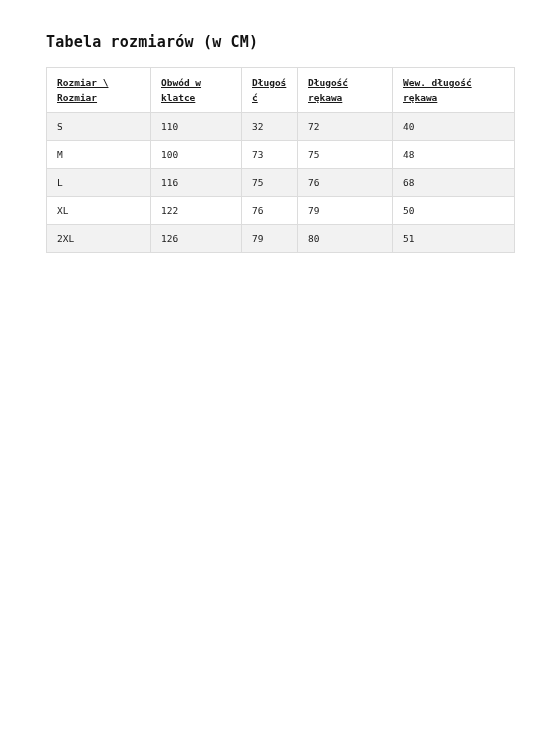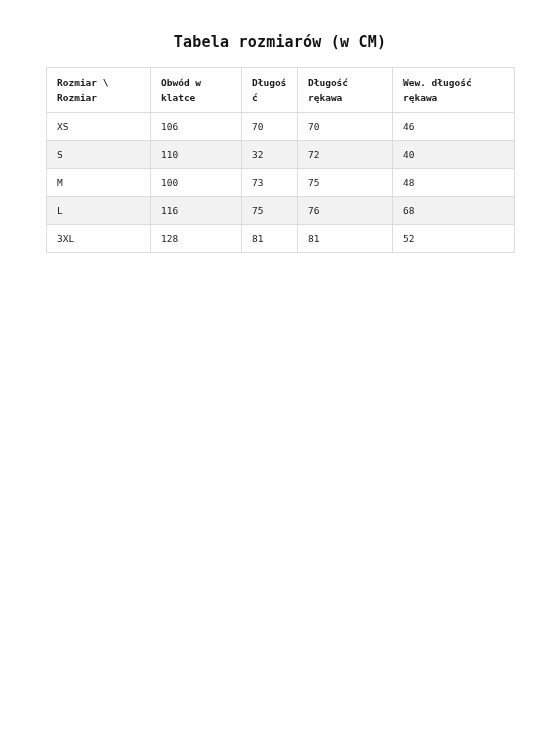--- a/index.html
+++ b/index.html
@@ -18,21 +18,20 @@
     position: relative;
     width: 560px;
     height: 746px;
     background: #ffffff;
   }
   .title {
     position: absolute;
     left: 46px;
     top: 33px;
     width: 468px;
-    text-align: center;
     font-size: 15px;
     font-weight: bold;
     letter-spacing: 0.2px;
     color: #111111;
     white-space: nowrap;
   }
   .table-wrap {
     position: absolute;
     left: 46px;
     top: 67px;
@@ -59,20 +58,21 @@
     font-size: 9.5px;
     line-height: 15px;
     color: #1a1a1a;
     word-wrap: break-word;
     overflow-wrap: break-word;
   }
   table.size-table thead th {
     height: 44px;
     font-weight: bold;
     background: #ffffff;
+    text-decoration: underline;
   }
   table.size-table tbody td {
     height: 27px;
     font-weight: normal;
   }
   table.size-table tbody tr.odd td {
     background: #f2f2f2;
   }
   table.size-table tbody tr.even td {
     background: #ffffff;
@@ -112,27 +112,20 @@
             <span class="hdr-line">Długość</span>
             <span class="hdr-line">rękawa</span>
           </th>
           <th>
             <span class="hdr-line">Wew. długość</span>
             <span class="hdr-line">rękawa</span>
           </th>
         </tr>
       </thead>
       <tbody>
-          <tr class="even">
-            <td>XS</td>
-            <td>106</td>
-            <td>70</td>
-            <td>70</td>
-            <td>46</td>
-          </tr>
           <tr class="odd">
             <td>S</td>
             <td>110</td>
             <td>32</td>
             <td>72</td>
             <td>40</td>
           </tr>
           <tr class="even">
             <td>M</td>
             <td>100</td>
@@ -141,23 +134,30 @@
             <td>48</td>
           </tr>
           <tr class="odd">
             <td>L</td>
             <td>116</td>
             <td>75</td>
             <td>76</td>
             <td>68</td>
           </tr>
           <tr class="even">
-            <td>3XL</td>
-            <td>128</td>
-            <td>81</td>
-            <td>81</td>
-            <td>52</td>
+            <td>XL</td>
+            <td>122</td>
+            <td>76</td>
+            <td>79</td>
+            <td>50</td>
+          </tr>
+          <tr class="odd">
+            <td>2XL</td>
+            <td>126</td>
+            <td>79</td>
+            <td>80</td>
+            <td>51</td>
           </tr>
         </tbody>
     </table>
   </div>
 
 </div>
 
 </body></html>

